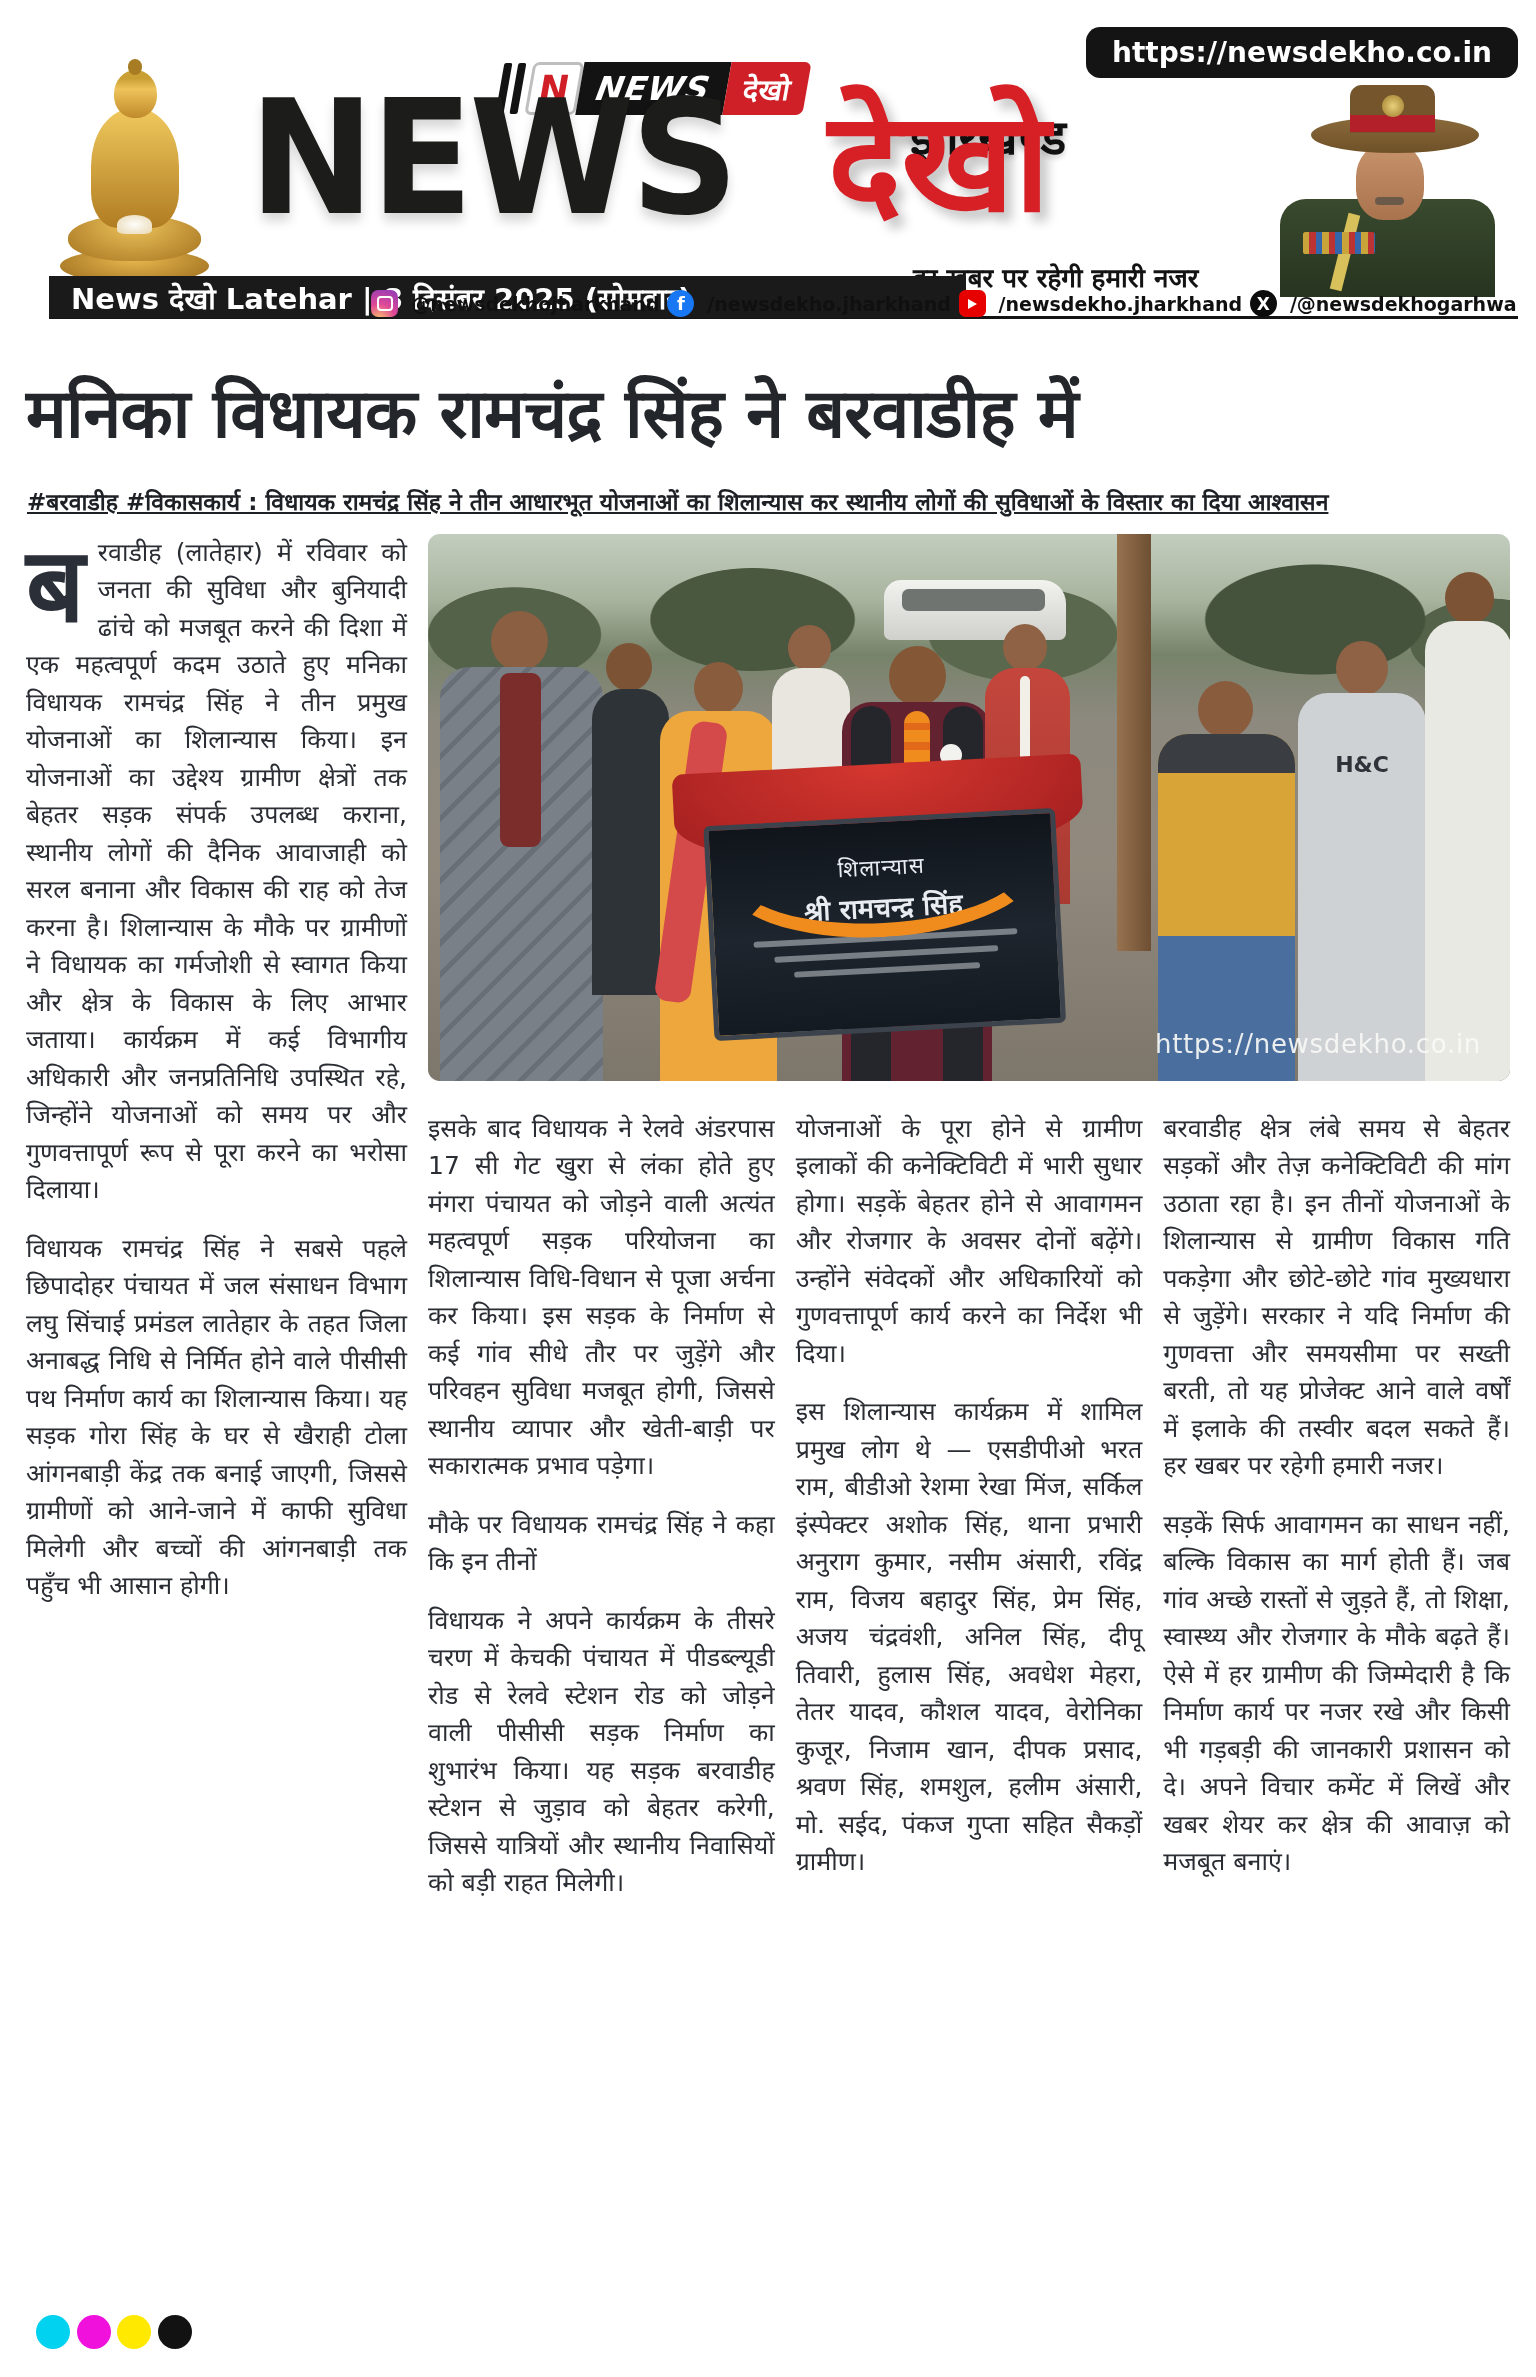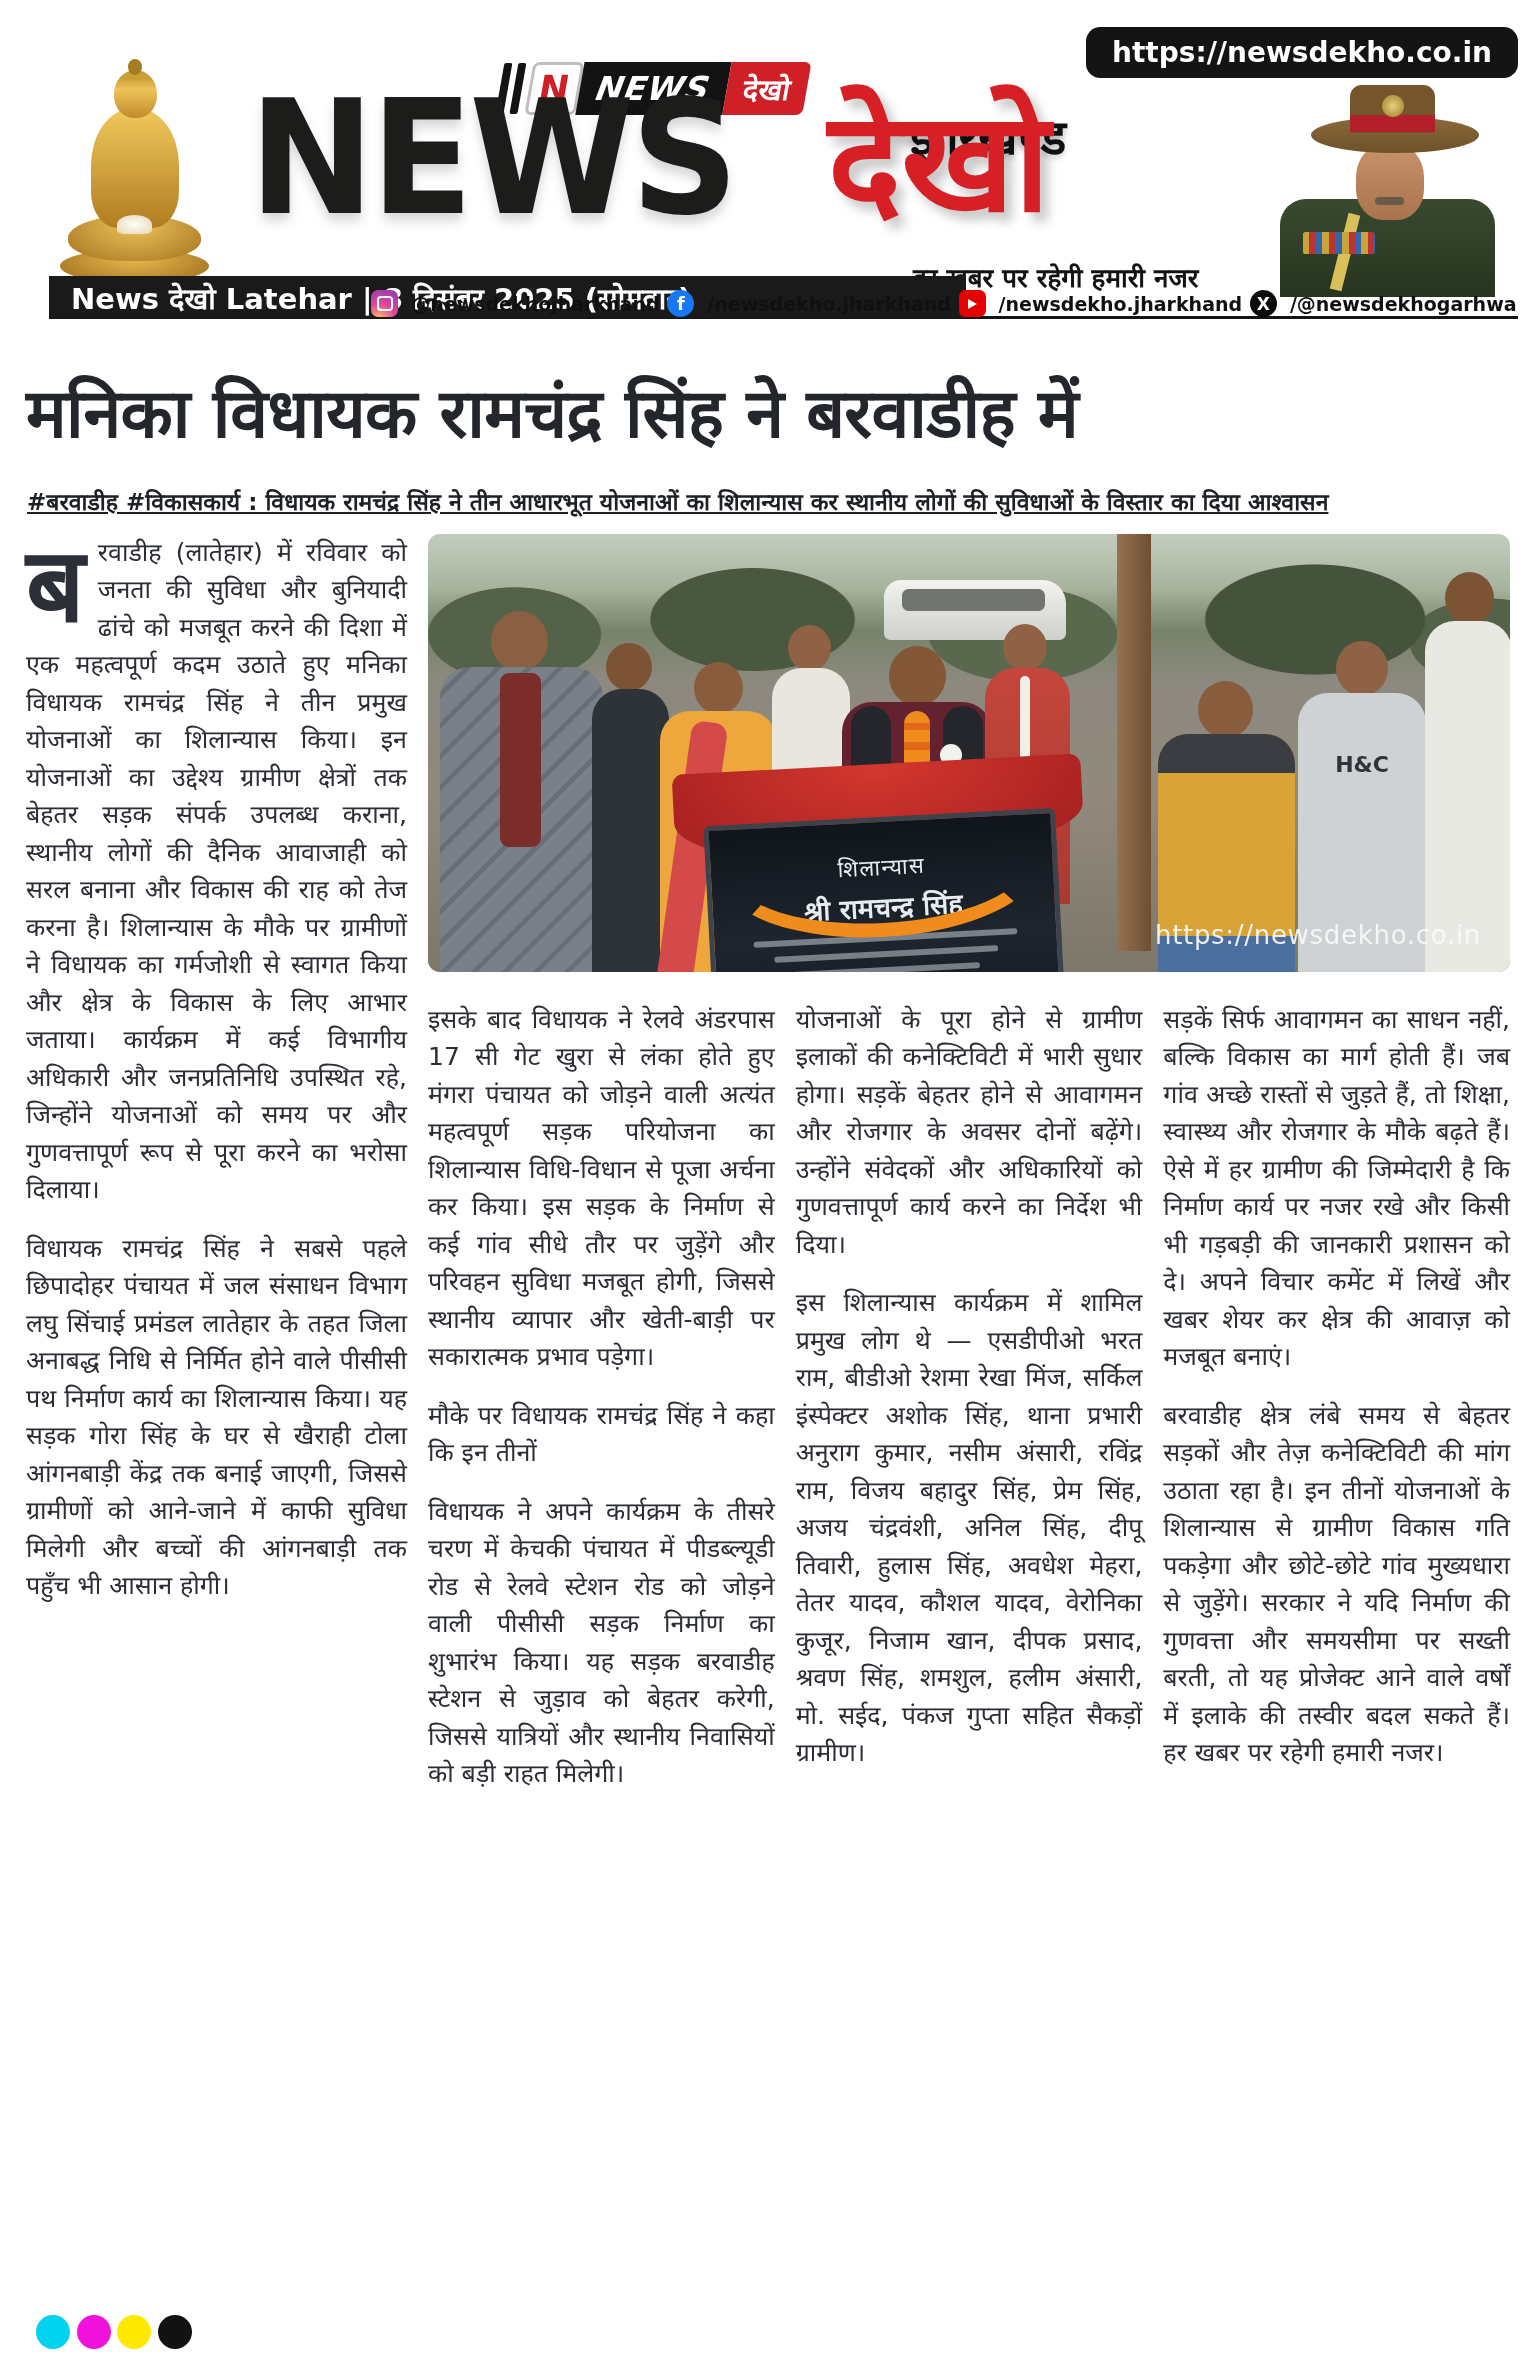--- a/index.html
+++ b/index.html
@@ -68,21 +68,21 @@
 
   
   .article { display:flex; gap:21px; padding:0 26px; margin-top:17px; }
   .colfirst { width:381px; flex:0 0 381px; }
   .rightwrap { flex:1; min-width:0; }
   .bodytext { font-size:25px; line-height:1.5; text-align:justify; color:#2a2d33; }
   .bodytext p { margin-bottom:21px; }
   .dropcap { float:left; font-size:103px; line-height:.82; font-weight:700; color:#2b3038; padding:9px 13px 0 0; }
 
   
-  .photo { position:relative; width:100%; height:438px; border-radius:11.7px; overflow:hidden; margin-bottom:29px;
+  .photo { position:relative; width:100%; height:547px; border-radius:11.7px; overflow:hidden; margin-bottom:29px;
            background:linear-gradient(180deg,#c3cdbf 0%, #a8b49e 12%, #77836a 22%, #8d897f 34%, #91897c 60%, #7d766b 100%); }
   .trees { position:absolute; top:18px; left:0; right:0; height:150px;
            background:radial-gradient(ellipse 143px 78px at 8% 55%, #55624a 60%, transparent 61%),
                       radial-gradient(ellipse 169px 85px at 30% 45%, #4b5840 60%, transparent 61%),
                       radial-gradient(ellipse 156px 78px at 55% 55%, #5a684e 60%, transparent 61%),
                       radial-gradient(ellipse 182px 91px at 82% 45%, #46533c 60%, transparent 61%),
                       radial-gradient(ellipse 130px 72px at 98% 60%, #55624a 60%, transparent 61%); }
   .suv { position:absolute; left:456px; top:46px; width:182px; height:60px; background:linear-gradient(180deg,#f2f2ee,#cfd0cb); border-radius:17px 23.4px 6.5px 6.5px; }
   .suv::before { content:""; position:absolute; left:18px; top:9px; width:143px; height:22px; background:#6f7470; border-radius:6.5px; }
   .pole { position:absolute; left:689px; top:0; width:34px; height:417px; background:linear-gradient(90deg,#97724f,#6e4f33); }
@@ -255,22 +255,22 @@
       <div class="col">
         <p>इसके बाद विधायक ने रेलवे अंडरपास 17 सी गेट खुरा से लंका होते हुए मंगरा पंचायत को जोड़ने वाली अत्यंत महत्वपूर्ण सड़क परियोजना का शिलान्यास विधि-विधान से पूजा अर्चना कर किया। इस सड़क के निर्माण से कई गांव सीधे तौर पर जुड़ेंगे और परिवहन सुविधा मजबूत होगी, जिससे स्थानीय व्यापार और खेती-बाड़ी पर सकारात्मक प्रभाव पड़ेगा।</p>
         <p>मौके पर विधायक रामचंद्र सिंह ने कहा कि इन तीनों</p>
         <p>विधायक ने अपने कार्यक्रम के तीसरे चरण में केचकी पंचायत में पीडब्ल्यूडी रोड से रेलवे स्टेशन रोड को जोड़ने वाली पीसीसी सड़क निर्माण का शुभारंभ किया। यह सड़क बरवाडीह स्टेशन से जुड़ाव को बेहतर करेगी, जिससे यात्रियों और स्थानीय निवासियों को बड़ी राहत मिलेगी।</p>
       </div>
       <div class="col">
         <p>योजनाओं के पूरा होने से ग्रामीण इलाकों की कनेक्टिविटी में भारी सुधार होगा। सड़कें बेहतर होने से आवागमन और रोजगार के अवसर दोनों बढ़ेंगे। उन्होंने संवेदकों और अधिकारियों को गुणवत्तापूर्ण कार्य करने का निर्देश भी दिया।</p>
         <p>इस शिलान्यास कार्यक्रम में शामिल प्रमुख लोग थे — एसडीपीओ भरत राम, बीडीओ रेशमा रेखा मिंज, सर्किल इंस्पेक्टर अशोक सिंह, थाना प्रभारी अनुराग कुमार, नसीम अंसारी, रविंद्र राम, विजय बहादुर सिंह, प्रेम सिंह, अजय चंद्रवंशी, अनिल सिंह, दीपू तिवारी, हुलास सिंह, अवधेश मेहरा, तेतर यादव, कौशल यादव, वेरोनिका कुजूर, निजाम खान, दीपक प्रसाद, श्रवण सिंह, शमशुल, हलीम अंसारी, मो. सईद, पंकज गुप्ता सहित सैकड़ों ग्रामीण।</p>
       </div>
       <div class="col">
+        <p>बरवाडीह क्षेत्र लंबे समय से बेहतर सड़कों और तेज़ कनेक्टिविटी की मांग उठाता रहा है। इन तीनों योजनाओं के शिलान्यास से ग्रामीण विकास गति पकड़ेगा और छोटे-छोटे गांव मुख्यधारा से जुड़ेंगे। सरकार ने यदि निर्माण की गुणवत्ता और समयसीमा पर सख्ती बरती, तो यह प्रोजेक्ट आने वाले वर्षों में इलाके की तस्वीर बदल सकते हैं। हर खबर पर रहेगी हमारी नजर।</p>
         <p>सड़कें सिर्फ आवागमन का साधन नहीं, बल्कि विकास का मार्ग होती हैं। जब गांव अच्छे रास्तों से जुड़ते हैं, तो शिक्षा, स्वास्थ्य और रोजगार के मौके बढ़ते हैं। ऐसे में हर ग्रामीण की जिम्मेदारी है कि निर्माण कार्य पर नजर रखे और किसी भी गड़बड़ी की जानकारी प्रशासन को दे। अपने विचार कमेंट में लिखें और खबर शेयर कर क्षेत्र की आवाज़ को मजबूत बनाएं।</p>
-        <p>बरवाडीह क्षेत्र लंबे समय से बेहतर सड़कों और तेज़ कनेक्टिविटी की मांग उठाता रहा है। इन तीनों योजनाओं के शिलान्यास से ग्रामीण विकास गति पकड़ेगा और छोटे-छोटे गांव मुख्यधारा से जुड़ेंगे। सरकार ने यदि निर्माण की गुणवत्ता और समयसीमा पर सख्ती बरती, तो यह प्रोजेक्ट आने वाले वर्षों में इलाके की तस्वीर बदल सकते हैं। हर खबर पर रहेगी हमारी नजर।</p>
       </div>
     </div>
   </div>
 </div>
 
 <div class="cmyk">
   <span style="background:#00d2f0"></span>
   <span style="background:#f012dc"></span>
   <span style="background:#ffe900"></span>
   <span style="background:#121212"></span>

